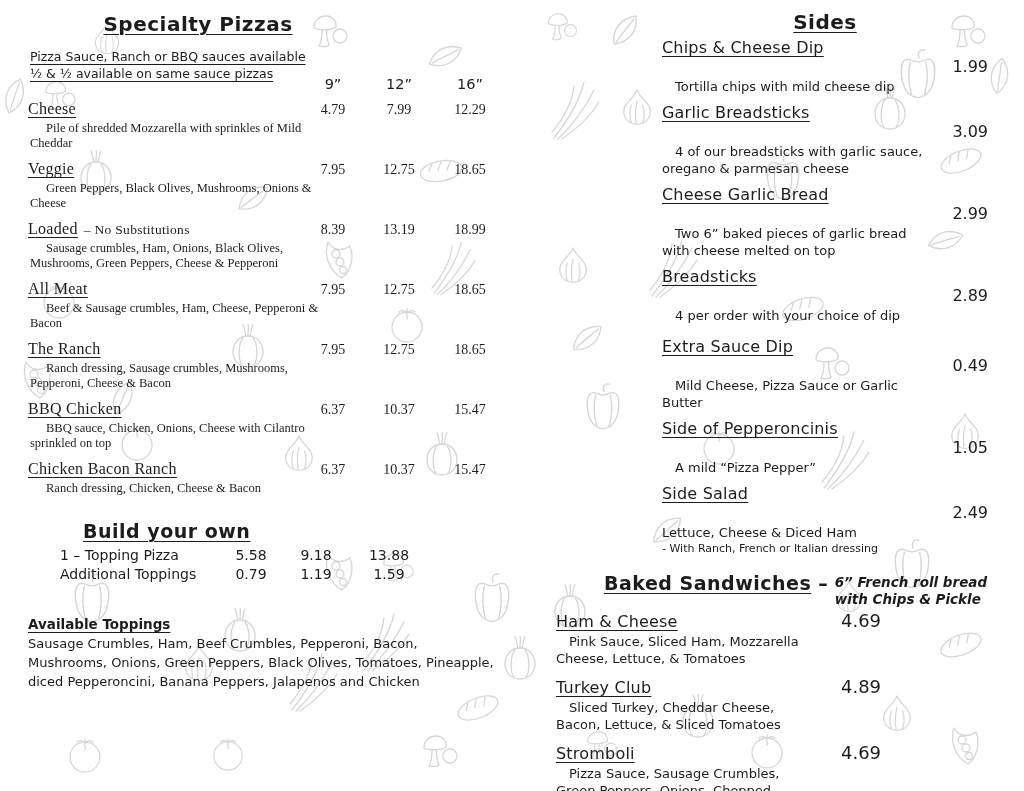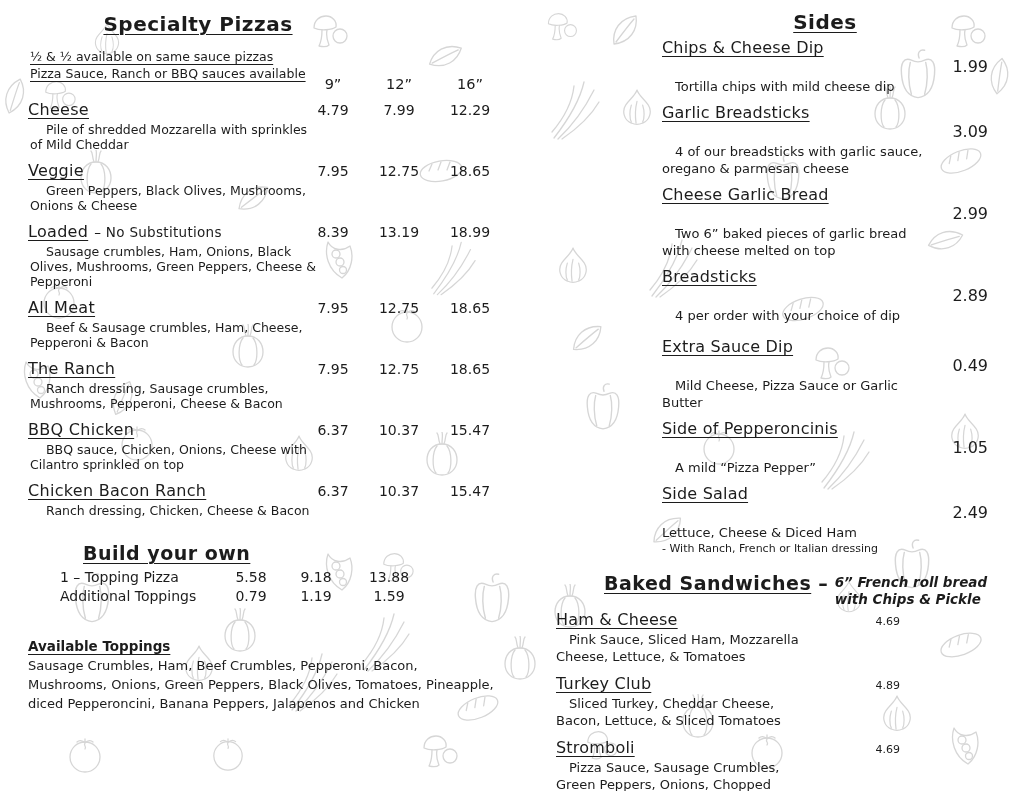--- a/index.html
+++ b/index.html
@@ -15,21 +15,21 @@
 
   .u{text-decoration:underline;text-underline-offset:3px;text-decoration-thickness:1px;}
 
   
   .page-title{font-size:20px;font-weight:bold;letter-spacing:.5px;
     width:340px;text-align:center;margin:0 0 12px 0;}
   .notes{font-size:12.5px;line-height:17px;margin:0 0 4px 2px;}
   .size-row{position:absolute;top:64px;left:0;width:480px;
     display:grid;grid-template-columns:1fr 66px 66px 76px;font-size:14.5px;}
   .size-row span{text-align:center;}
-  .pizza-list{margin-top:18px;}
+  .pizza-list{margin-top:18px;font-family:Liberation Serif, serif;}
   .pizza-row{display:grid;grid-template-columns:1fr 66px 66px 76px;align-items:baseline;}
   .pizza-name{font-size:16px;letter-spacing:.3px;}
   .pizza-suffix{font-size:13.5px;margin-left:6px;text-decoration:none;}
   .pizza-price{font-size:14px;text-align:center;}
   .pizza-desc{font-size:12.5px;line-height:15px;max-width:292px;
     text-indent:16px;margin:3px 0 9px 2px;}
 
   .build{margin-top:24px;}
   .build-title{font-size:19px;font-weight:bold;letter-spacing:.5px;margin:0 0 4px 55px;
     display:inline-block;}
@@ -55,21 +55,21 @@
   .side-note{font-size:11px;line-height:14px;margin:1px 0 0 106px;}
   .side-item.gap{margin-top:13px;}
 
   .sw-header{display:flex;margin:16px 0 2px 0;}
   .sw-title{font-size:19px;font-weight:bold;letter-spacing:.5px;margin-left:48px;}
   .sw-dash{font-size:19px;font-weight:bold;margin:0 7px;}
   .sw-sub{font-size:13.5px;font-style:italic;line-height:17px;padding-top:2px;font-weight:bold;}
   .sw-item{margin-bottom:9px;}
   .sw-head{display:flex;align-items:baseline;}
   .sw-name{font-size:16px;letter-spacing:.2px;}
-  .sw-price{font-size:11px;width:78px;text-align:right;margin-left:auto;margin-right:88px;}
+  .sw-price{font-size:18px;width:78px;text-align:center;margin-left:auto;margin-right:88px;}
   .sw-desc{font-size:13px;line-height:17px;max-width:252px;
     margin:2px 0 0 0;text-indent:13px;}
 </style>
 </head>
 <body>
 
 <svg id="bg" width="1024" height="791" viewBox="0 0 1024 791" fill="none" stroke="#d6d6d6" stroke-width="1.3" stroke-linecap="round" stroke-linejoin="round">
   <defs>
     <symbol id="sym-pepper" viewBox="0 0 40 48">
       <path d="M21 9 C19 4 22 1 26 2"></path>
@@ -178,22 +178,22 @@
   <use href="#sym-scallion" x="820" y="430" width="50" height="60"></use>
   <use href="#sym-tomato" x="700" y="428" width="38" height="38"></use>
 </svg>
 
 <div id="content">
 
   <div class="col-left">
     <div class="page-title u">Specialty Pizzas</div>
 
     <div class="notes">
+      <div class="u">Pizza Sauce, Ranch or BBQ sauces available</div>
       <div class="u">½ &amp; ½ available on same sauce pizzas</div>
-      <div class="u">Pizza Sauce, Ranch or BBQ sauces available</div>
     </div>
 
     <div class="size-row">
       <span></span>
       <span>9”</span>
       <span>12”</span>
       <span>16”</span>
     </div>
 
     <div class="pizza-list">

